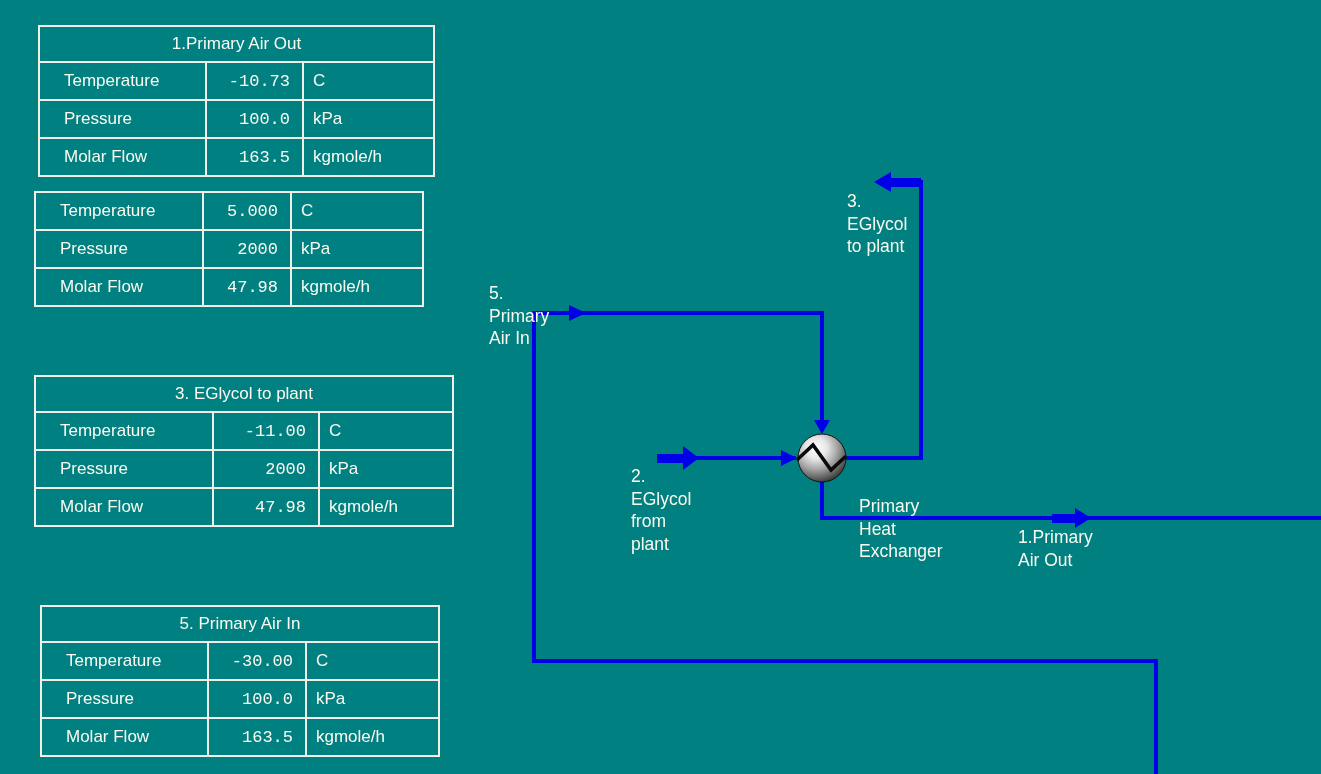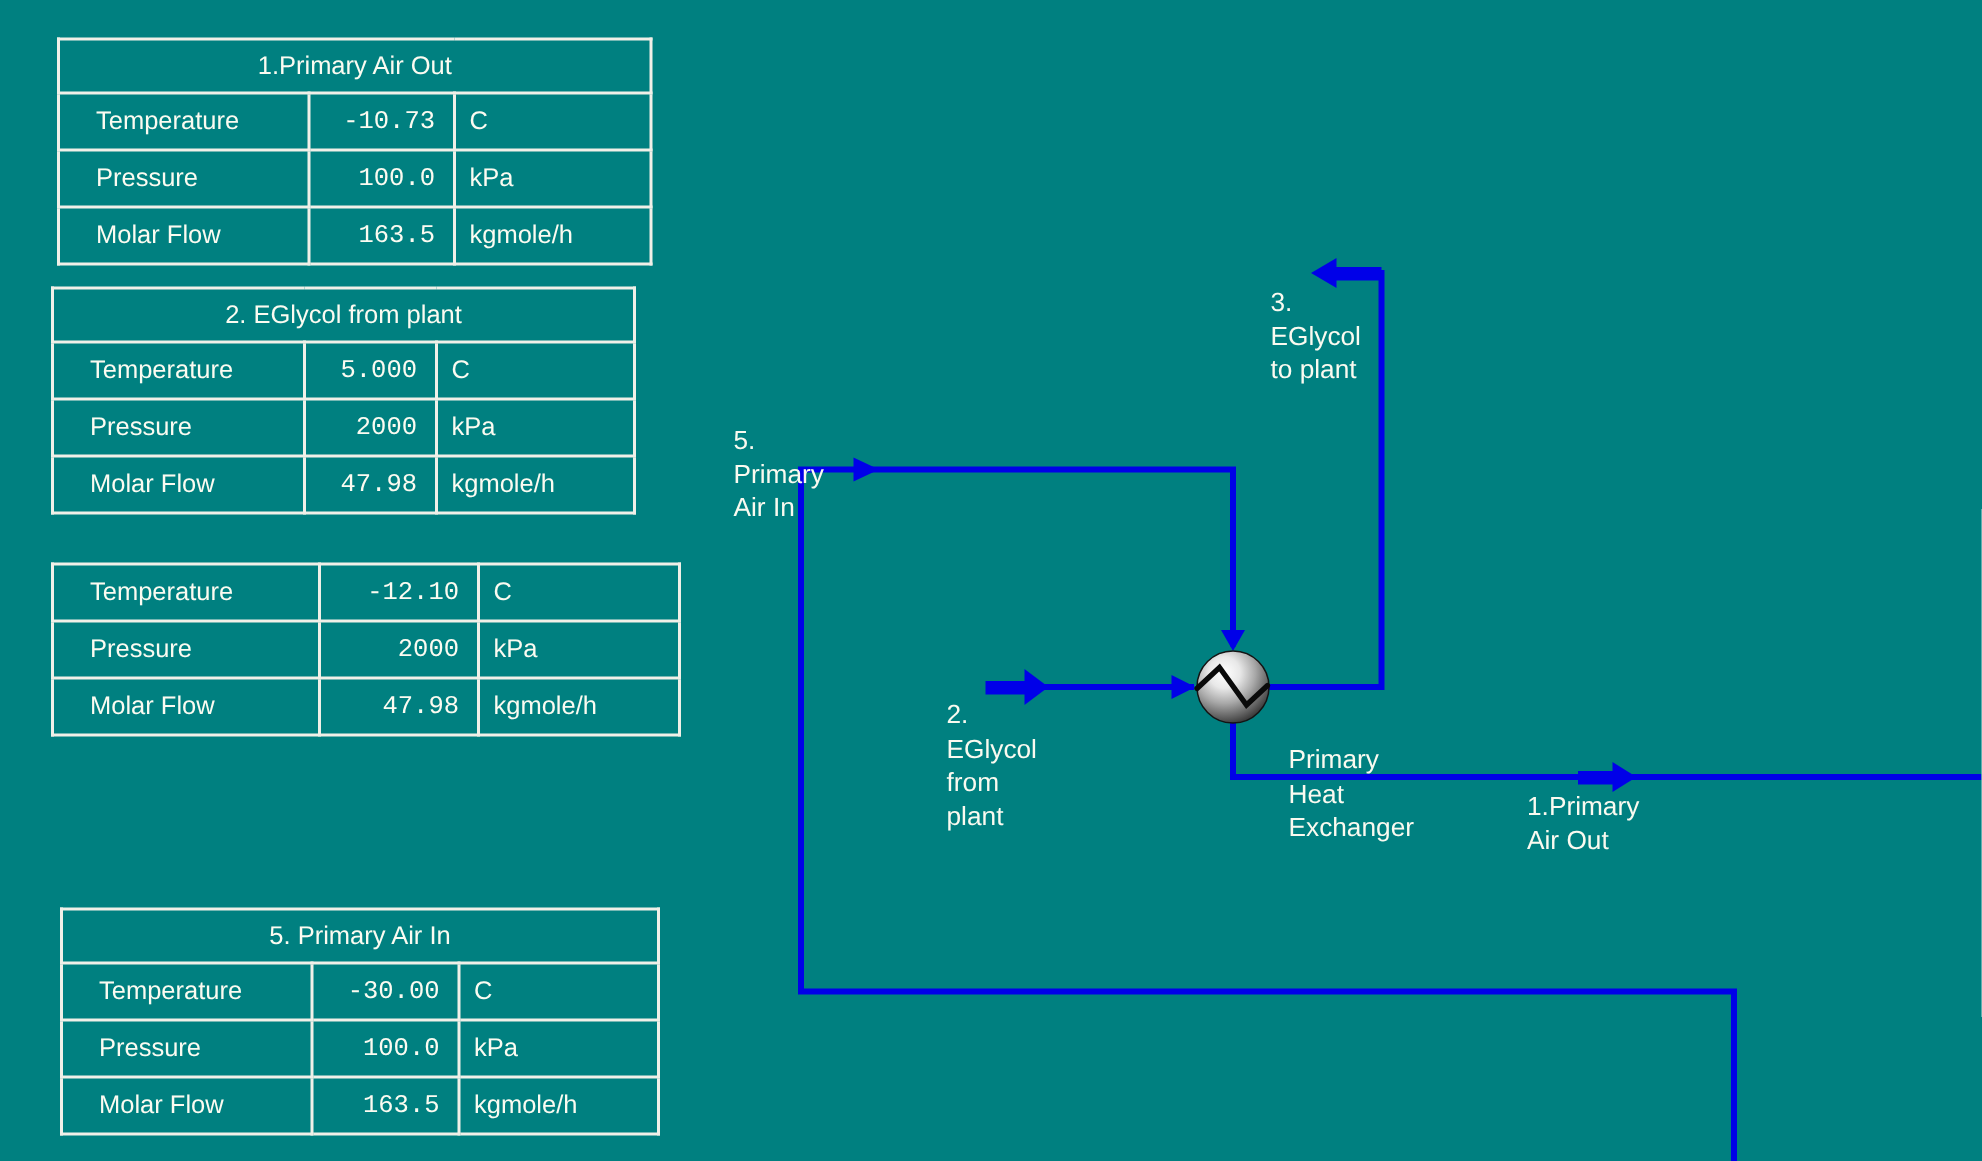--- a/index.html
+++ b/index.html
@@ -150,23 +150,20 @@
   </tbody>
     </table>
 
   <table class="ptable" id="t2">
     <colgroup>
         <col style="width:168px">
         <col style="width:88px">
         <col style="width:132px">
       </colgroup>
     <tbody>
-        <tr>
-          <th colspan="3">2. EGlycol from plant</th>
-        </tr>
     <tr>
       <td class="prop">Temperature</td>
       <td class="val">5.000</td>
       <td class="unit">C</td>
     </tr>
     <tr>
       <td class="prop">Pressure</td>
       <td class="val">2000</td>
       <td class="unit">kPa</td>
     </tr>
@@ -178,23 +175,26 @@
   </tbody>
     </table>
 
   <table class="ptable" id="t3">
     <colgroup>
         <col style="width:178px">
         <col style="width:106px">
         <col style="width:134px">
       </colgroup>
     <tbody>
-    <tr>
-      <td class="prop">Temperature</td>
-      <td class="val">-12.10</td>
+        <tr>
+          <th colspan="3">3. EGlycol to plant</th>
+        </tr>
+    <tr>
+      <td class="prop">Temperature</td>
+      <td class="val">-11.00</td>
       <td class="unit">C</td>
     </tr>
     <tr>
       <td class="prop">Pressure</td>
       <td class="val">2000</td>
       <td class="unit">kPa</td>
     </tr>
     <tr>
       <td class="prop">Molar Flow</td>
       <td class="val">47.98</td>

